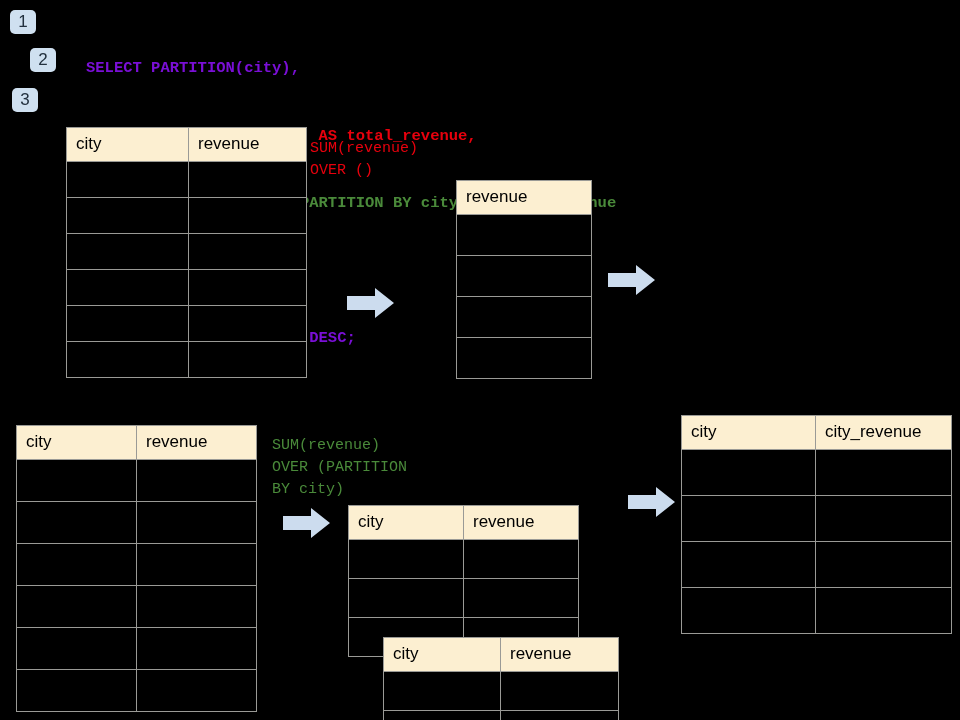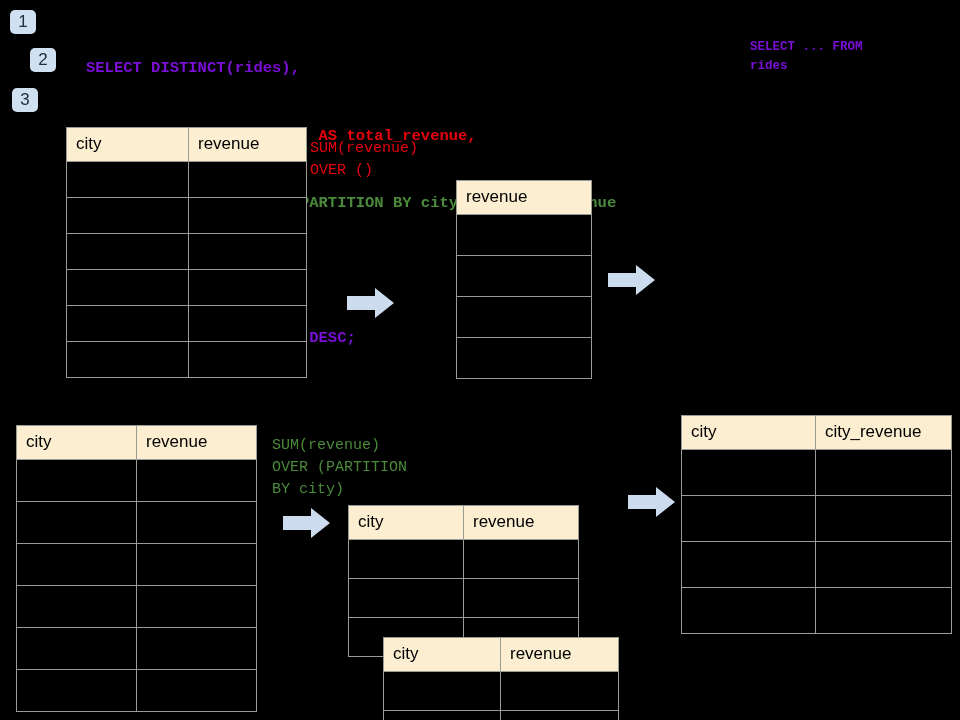--- a/index.html
+++ b/index.html
@@ -83,29 +83,27 @@
 </head>
 <body>
 
 <div id="canvas">
 
   <div class="step-badge" style="left:10px; top:10px;">1</div>
   <div class="step-badge" style="left:30px; top:48px;">2</div>
   <div class="step-badge" style="left:12px; top:88px;">3</div>
 
   <div class="sql-block" style="left:86px; top:12px;">
-    <div class="sql-line" style="color:#7a0fd6;">SELECT DISTINCT(rides),</div>
+    <div class="sql-line" style="color:#7a0fd6;">SELECT PARTITION(city),</div>
     <div class="sql-line" style="color:#e8000d;">    SUM(revenue) OVER () AS total_revenue,</div>
     <div class="sql-line" style="color:#4a8a3a;">    SUM(revenue) OVER (PARTITION BY city) as city_revenue</div>
     <div class="sql-line" style="color:#7a0fd6;">  FROM rides</div>
     <div class="sql-line" style="color:#7a0fd6;">  ORDER by city_revenue DESC;</div>
   </div>
 
-  <div class="annot annot-purple-small" style="left:750px; top:38px;">SELECT ... FROM
-rides</div>
 
   <div class="annot annot-red" style="left:310px; top:138px;">SUM(revenue)
 OVER ()</div>
 
   <div class="annot annot-green" style="left:272px; top:435px;">SUM(revenue)
 OVER (PARTITION
 BY city)</div>
 
   <table class="tbl" style="left:66px; top:127px; width:240px;">
     <colgroup>

